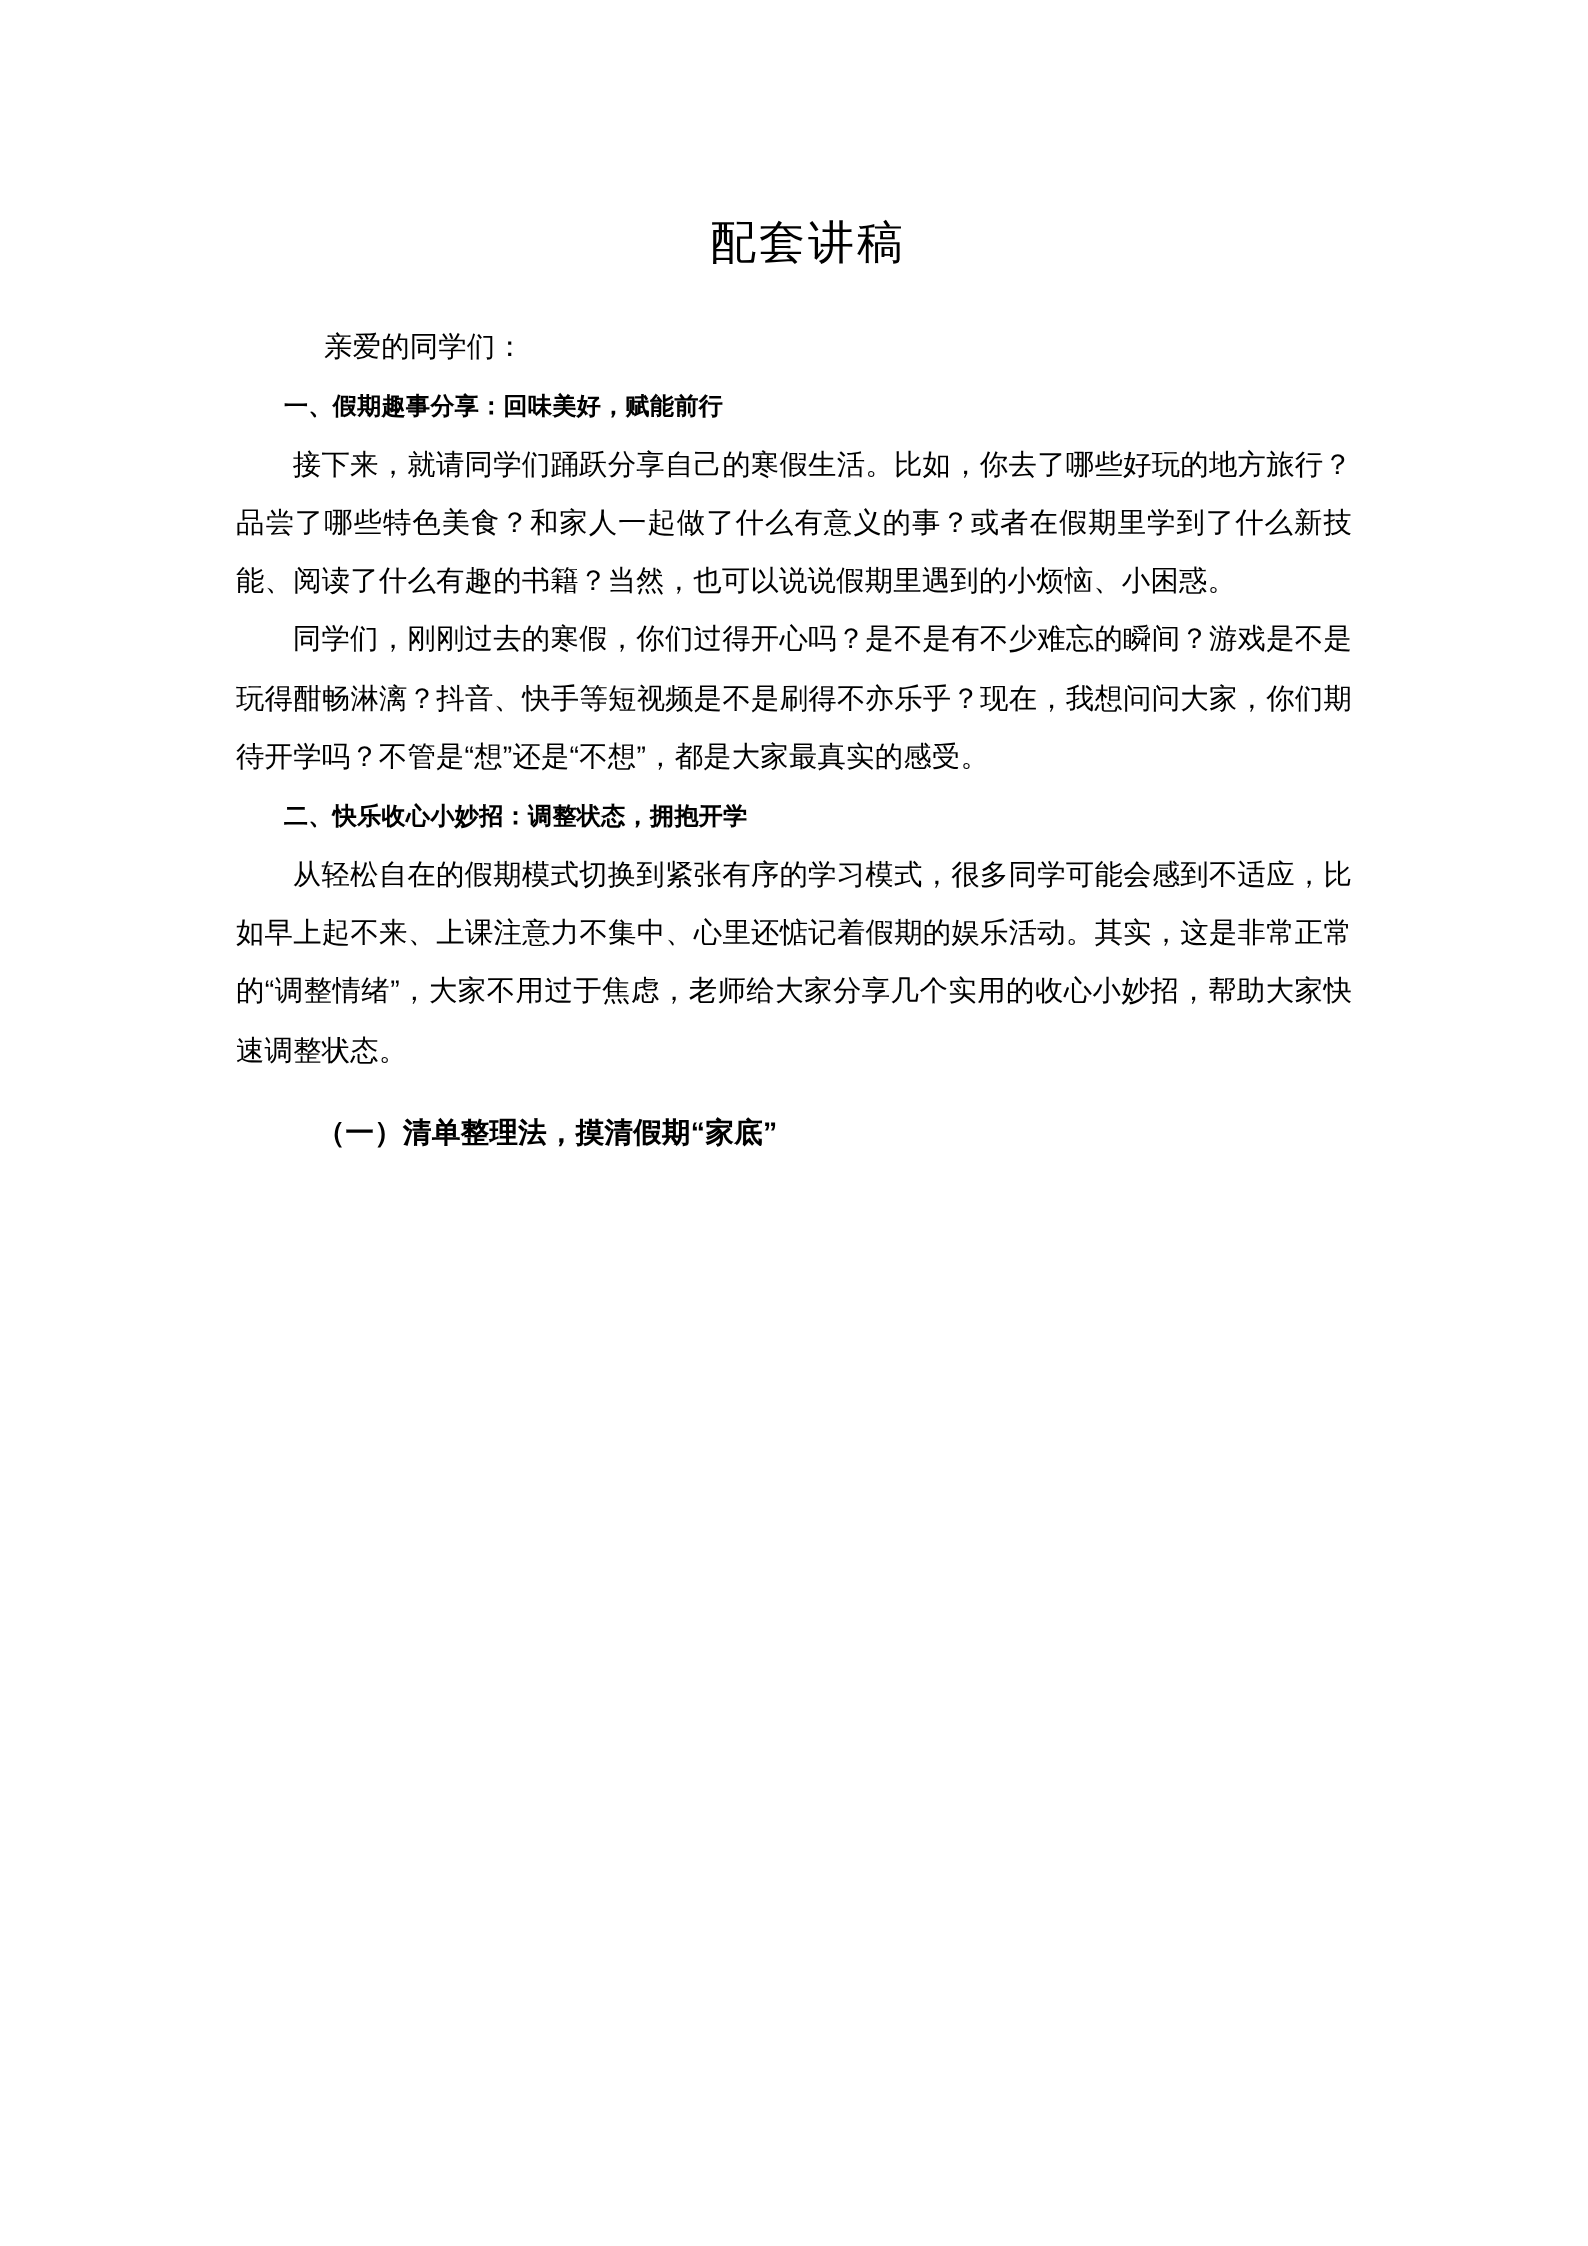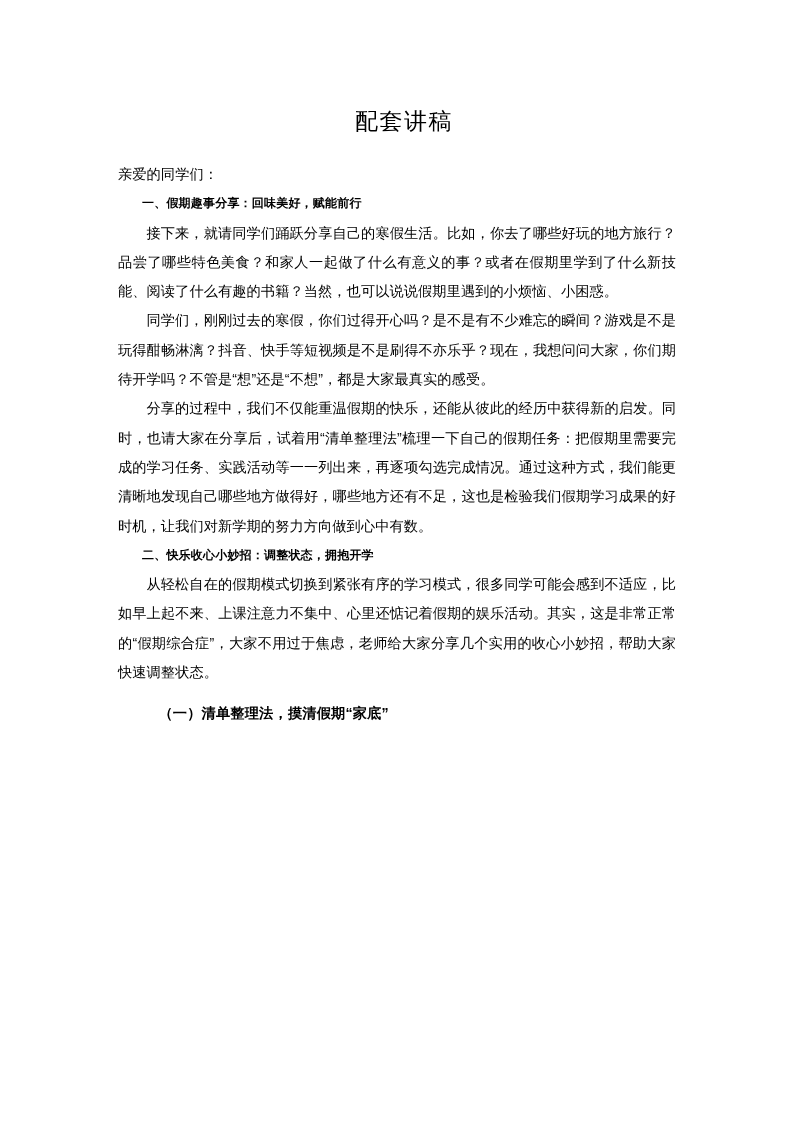--- a/index.html
+++ b/index.html
@@ -45,20 +45,21 @@
     text-align: justify;
     text-justify: inter-ideograph;
     margin: 0 0 0 0;
     text-indent: 2em;
     letter-spacing: 0.1px;
     font-family: "Liberation Sans", "DejaVu Sans", sans-serif;
     word-break: break-all;
   }
   .salutation {
     text-indent: 0;
+    margin-left: 44px;
   }
   .heading {
     font-size: 12px;
     line-height: 29.3px;
     font-weight: bold;
     text-indent: 2em;
     margin: 0;
     letter-spacing: 0.2px;
     font-family: "Liberation Serif", "DejaVu Serif", serif;
   }
@@ -76,19 +77,18 @@
 <body>
 
 <div class="page">
   <div class="content">
     <h1 class="doc-title">配套讲稿</h1>
     <div id="blocks">
         <p class="para salutation">亲爱的同学们：</p>
         <p class="heading">一、假期趣事分享：回味美好，赋能前行</p>
         <p class="para">接下来，就请同学们踊跃分享自己的寒假生活。比如，你去了哪些好玩的地方旅行？品尝了哪些特色美食？和家人一起做了什么有意义的事？或者在假期里学到了什么新技能、阅读了什么有趣的书籍？当然，也可以说说假期里遇到的小烦恼、小困惑。</p>
         <p class="para">同学们，刚刚过去的寒假，你们过得开心吗？是不是有不少难忘的瞬间？游戏是不是玩得酣畅淋漓？抖音、快手等短视频是不是刷得不亦乐乎？现在，我想问问大家，你们期待开学吗？不管是“想”还是“不想”，都是大家最真实的感受。</p>
-        <p class="para">分享的过程中，我们不仅能重温假期的快乐，还能从彼此的经历中获得新的启发。同时，也请大家在分享后，试着用“清单整理法”梳理一下自己的假期任务：把假期里需要完成的学习任务、实践活动等一一列出来，再逐项勾选完成情况。通过这种方式，我们能更清晰地发现自己哪些地方做得好，哪些地方还有不足，这也是检验我们假期学习成果的好时机，让我们对新学期的努力方向做到心中有数。</p>
         <p class="heading">二、快乐收心小妙招：调整状态，拥抱开学</p>
-        <p class="para">从轻松自在的假期模式切换到紧张有序的学习模式，很多同学可能会感到不适应，比如早上起不来、上课注意力不集中、心里还惦记着假期的娱乐活动。其实，这是非常正常的“假期综合症”，大家不用过于焦虑，老师给大家分享几个实用的收心小妙招，帮助大家快速调整状态。</p>
+        <p class="para">从轻松自在的假期模式切换到紧张有序的学习模式，很多同学可能会感到不适应，比如早上起不来、上课注意力不集中、心里还惦记着假期的娱乐活动。其实，这是非常正常的“调整情绪”，大家不用过于焦虑，老师给大家分享几个实用的收心小妙招，帮助大家快速调整状态。</p>
         <p class="subheading">（一）清单整理法，摸清假期“家底”</p>
       </div>
   </div>
 </div>
 
 </body></html>

